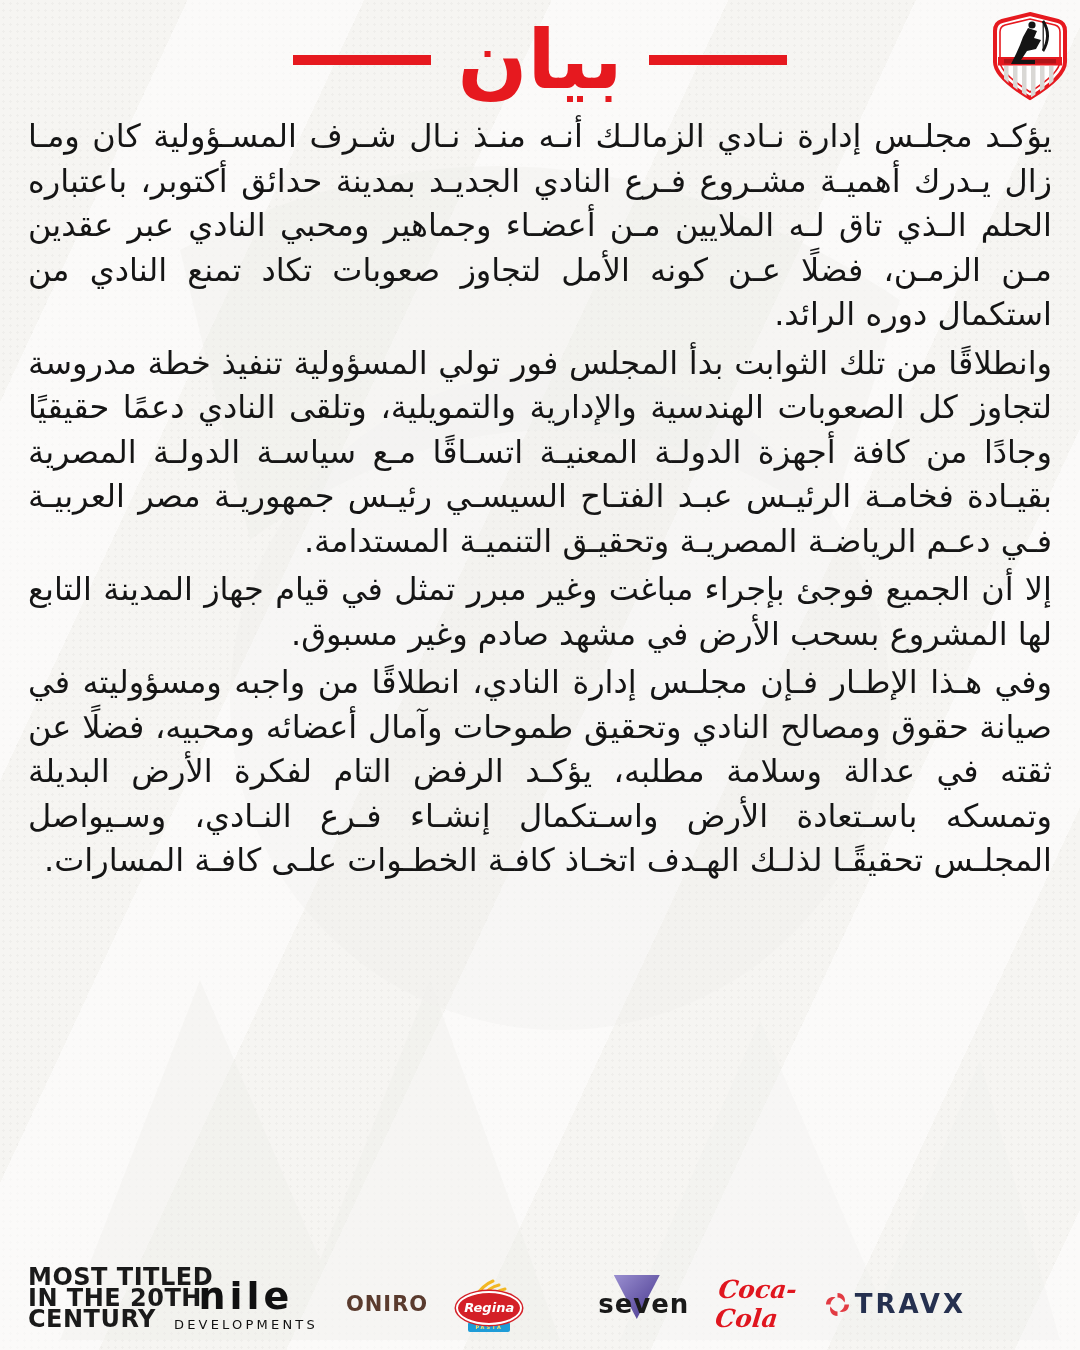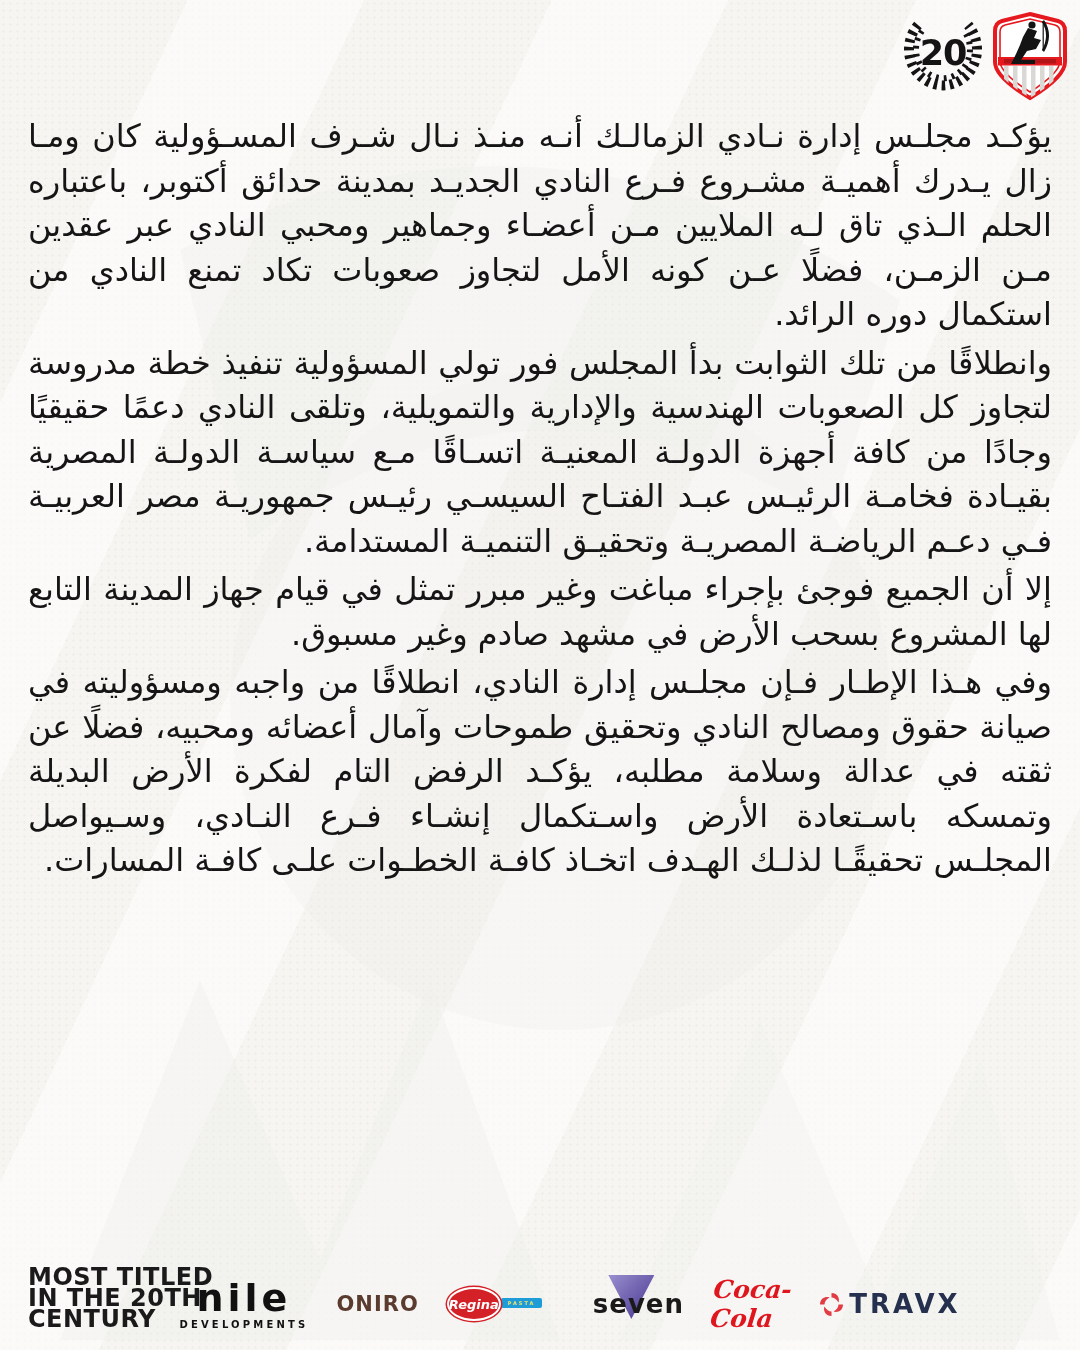--- a/index.html
+++ b/index.html
@@ -41,23 +41,23 @@
     position:absolute;left:28px;bottom:20px;color:#1a1a1a;
     font-size:24px;line-height:21px;font-weight:bold;letter-spacing:.5px;
   }
   .sponsors{
     position:absolute;bottom:14px;left:250px;right:190px;height:64px;
     display:flex;justify-content:center;align-items:center;gap:28px;
   }
   .sp{display:flex;align-items:center;}
   .sp-nile{flex-direction:column;line-height:1;color:#111;}
   .sp-nile .nile-main{font-size:38px;font-weight:bold;letter-spacing:4px;}
-  .sp-nile .nile-sub{font-size:10px;font-weight:bold;letter-spacing:3.2px;margin-top:3px;}
+  .sp-nile .nile-sub{font-size:13px;font-weight:normal;letter-spacing:3.2px;margin-top:3px;}
   .sp-oniro{font-size:21px;font-weight:bold;color:#5a3b2e;letter-spacing:1px;}
-  .sp-regina{position:relative;width:70px;}
+  .sp-regina{flex-direction:column;position:relative;width:70px;}
   .regina-wheat{margin-bottom:-8px;}
   .regina-oval{
     background:#d42027;border:2px solid #fff;box-shadow:0 0 0 1.5px #d42027;
     border-radius:50%;width:62px;height:30px;display:flex;align-items:center;justify-content:center;
     color:#fff;font-size:13px;font-style:italic;font-weight:bold;z-index:1;
   }
   .regina-banner{
     background:#1e9cd7;color:#f7e26b;font-size:5px;font-weight:bold;letter-spacing:2px;
     padding:2px 7px;margin-top:-3px;border-radius:2px;z-index:0;
   }
@@ -84,29 +84,27 @@
     <svg width="1080" height="1350" viewBox="0 0 1080 1350">
       <g fill="#ecebe8">
         <path d="M180 250 Q540 60 900 300 L830 520 Q540 330 250 540 Z" opacity=".5"></path>
         <circle cx="560" cy="700" r="330" opacity=".45"></circle>
         <path d="M60 1340 L200 980 L320 1260 L430 980 L560 1340 Z" opacity=".5"></path>
         <path d="M620 1340 L760 1020 L880 1300 L980 1060 L1060 1340 Z" opacity=".4"></path>
       </g>
     </svg>
   </div>
 
+  <div class="title-row">
+    <span class="title-dash"></span>
+    <h1 class="page-title">بيان</h1>
+    <span class="title-dash"></span>
+  </div>
 
   <div class="badges">
-    <div class="laurel">
-      <svg width="82" height="86" viewBox="0 0 82 86">
-        <path d="M16,12 A34,36 0 1,0 66,12" fill="none" stroke="#141414" stroke-width="10" stroke-dasharray="3.5,4.5"></path>
-        <path d="M20,18 A27,29 0 1,0 62,18" fill="none" stroke="#141414" stroke-width="6" stroke-dasharray="2.8,5.2"></path>
-      </svg>
-      <span class="num">20</span>
-    </div>
     <div class="crest">
       <svg width="84" height="92" viewBox="0 0 84 92">
         <defs>
           <clipPath id="shieldClip">
             <path d="M42,4 L70,11 Q77,13 77,21 L77,52 Q77,67 42,88 Q7,67 7,52 L7,21 Q7,13 14,11 Z"></path>
           </clipPath>
         </defs>
         <path d="M42,4 L70,11 Q77,13 77,21 L77,52 Q77,67 42,88 Q7,67 7,52 L7,21 Q7,13 14,11 Z" fill="#ffffff" stroke="#e6191f" stroke-width="4"></path>
         <path d="M42,9 L67,15 Q72,16.5 72,22 L72,51 Q72,63 42,82 Q12,63 12,51 L12,22 Q12,16.5 17,15 Z" fill="none" stroke="#e6191f" stroke-width="1.6"></path>
         <g clip-path="url(#shieldClip)">

